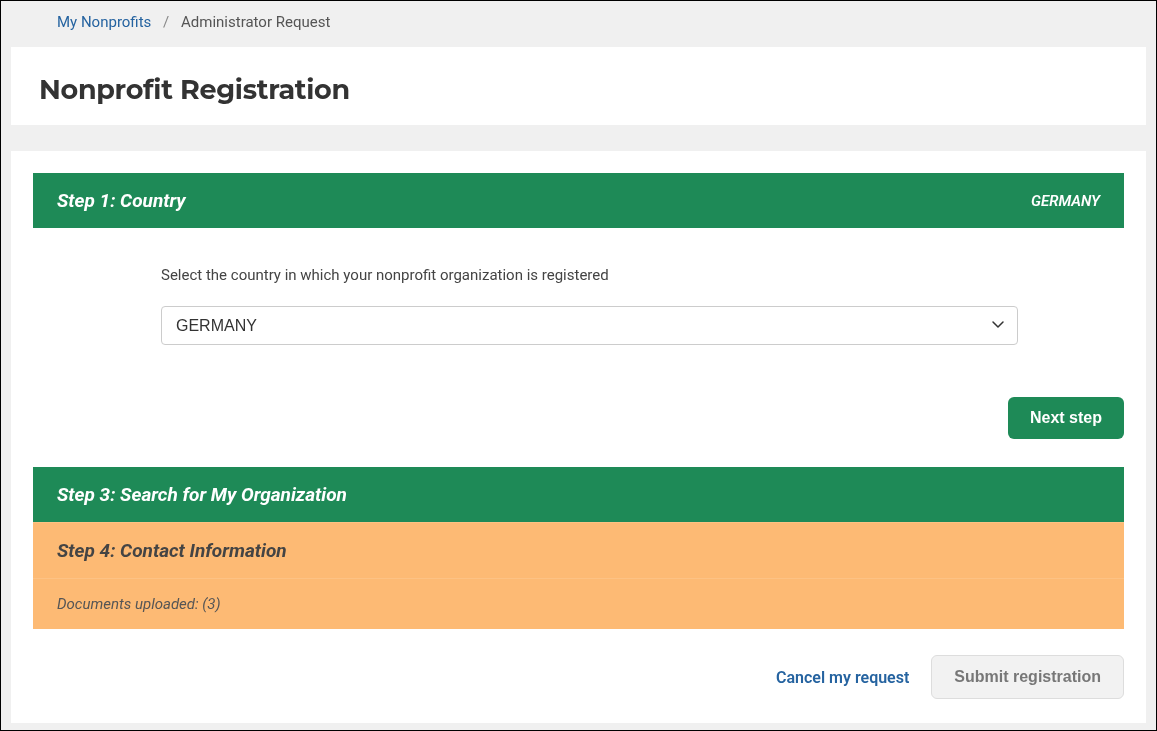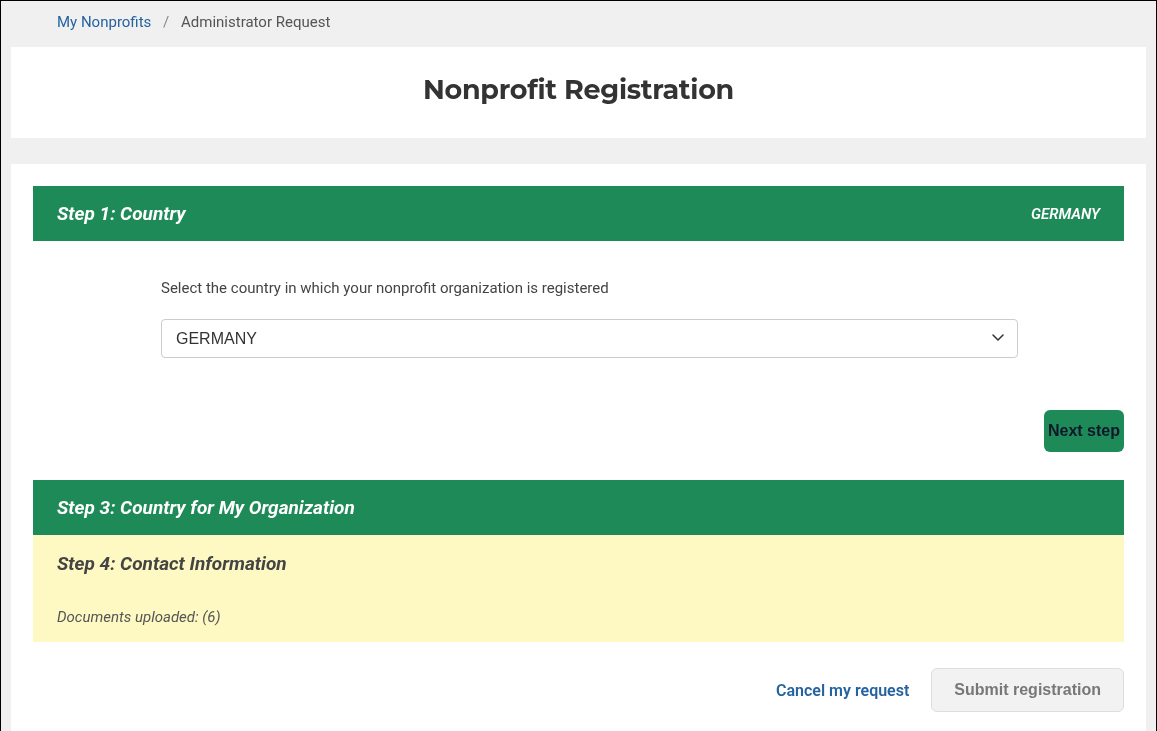--- a/index.html
+++ b/index.html
@@ -30,22 +30,21 @@
       color: #888;
       margin: 0 8px;
     }
     .breadcrumb .current {
       color: #555;
       text-align: center;
     }
     .title-card {
       background: #fff;
       margin: 4px 10px 0 10px;
-      padding: 26px 28px 32px 28px;
-      text-align: center;
+      padding: 26px 28px 19px 28px;
     }
     .title-card h1 {
       font-size: 27px;
       font-weight: 700;
       color: #333;
       letter-spacing: -0.3px;
       font-family: "Montserrat", -apple-system, Arial, sans-serif;
     }
     .main-card {
       background: #fff;
@@ -59,21 +58,21 @@
       padding: 16px 24px;
       margin: 0 22px;
       cursor: pointer;
       font-style: italic;
     }
     .step-header.active {
       background: #1e8a57;
       color: #fff;
     }
     .step-header.disabled {
-      background: #fef9c3;
+      background: #fdba74;
       color: #444;
       cursor: default;
     }
     .step-header .step-title {
       font-size: 19px;
       font-weight: 700;
     }
     .step-header .step-summary {
       font-size: 15px;
       font-weight: 600;
@@ -114,23 +113,23 @@
       transform: translateY(-50%);
       pointer-events: none;
     }
     .actions-row {
       display: flex;
       justify-content: flex-end;
       padding: 18px 22px 0 22px;
     }
     .btn-primary {
       background: #1e8a57;
-      color: #0f172a;
+      color: #ffffff;
       border: none;
-      padding: 12px 4px;
+      padding: 12px 22px;
       font-size: 16px;
       font-weight: 600;
       border-radius: 6px;
       cursor: pointer;
     }
     .step-group {
       margin: 0 22px;
     }
     .step-group .step-header {
       margin: 0;
@@ -202,29 +201,29 @@
     </div>
 
     <div class="actions-row">
       <button class="btn-primary">Next step</button>
     </div>
 
     <div style="height:28px"></div>
 
     <div class="step-group">
       <div class="step-header active">
-        <span class="step-title">Step 3: Country for My Organization</span>
+        <span class="step-title">Step 3: Search for My Organization</span>
         <span class="step-summary"></span>
       </div>
       <div class="step-header disabled">
         <span class="step-title">Step 4: Contact Information</span>
         <span class="step-summary faint"></span>
       </div>
       <div class="step-header disabled">
-        <span class="step-summary faint">Documents uploaded: (6)</span>
+        <span class="step-summary faint">Documents uploaded: (3)</span>
       </div>
     </div>
 
     <div class="footer-actions">
       <a class="link-cancel">Cancel my request</a>
       <button class="btn-disabled" disabled="">Submit registration</button>
     </div>
   </div>
 </div>
 

